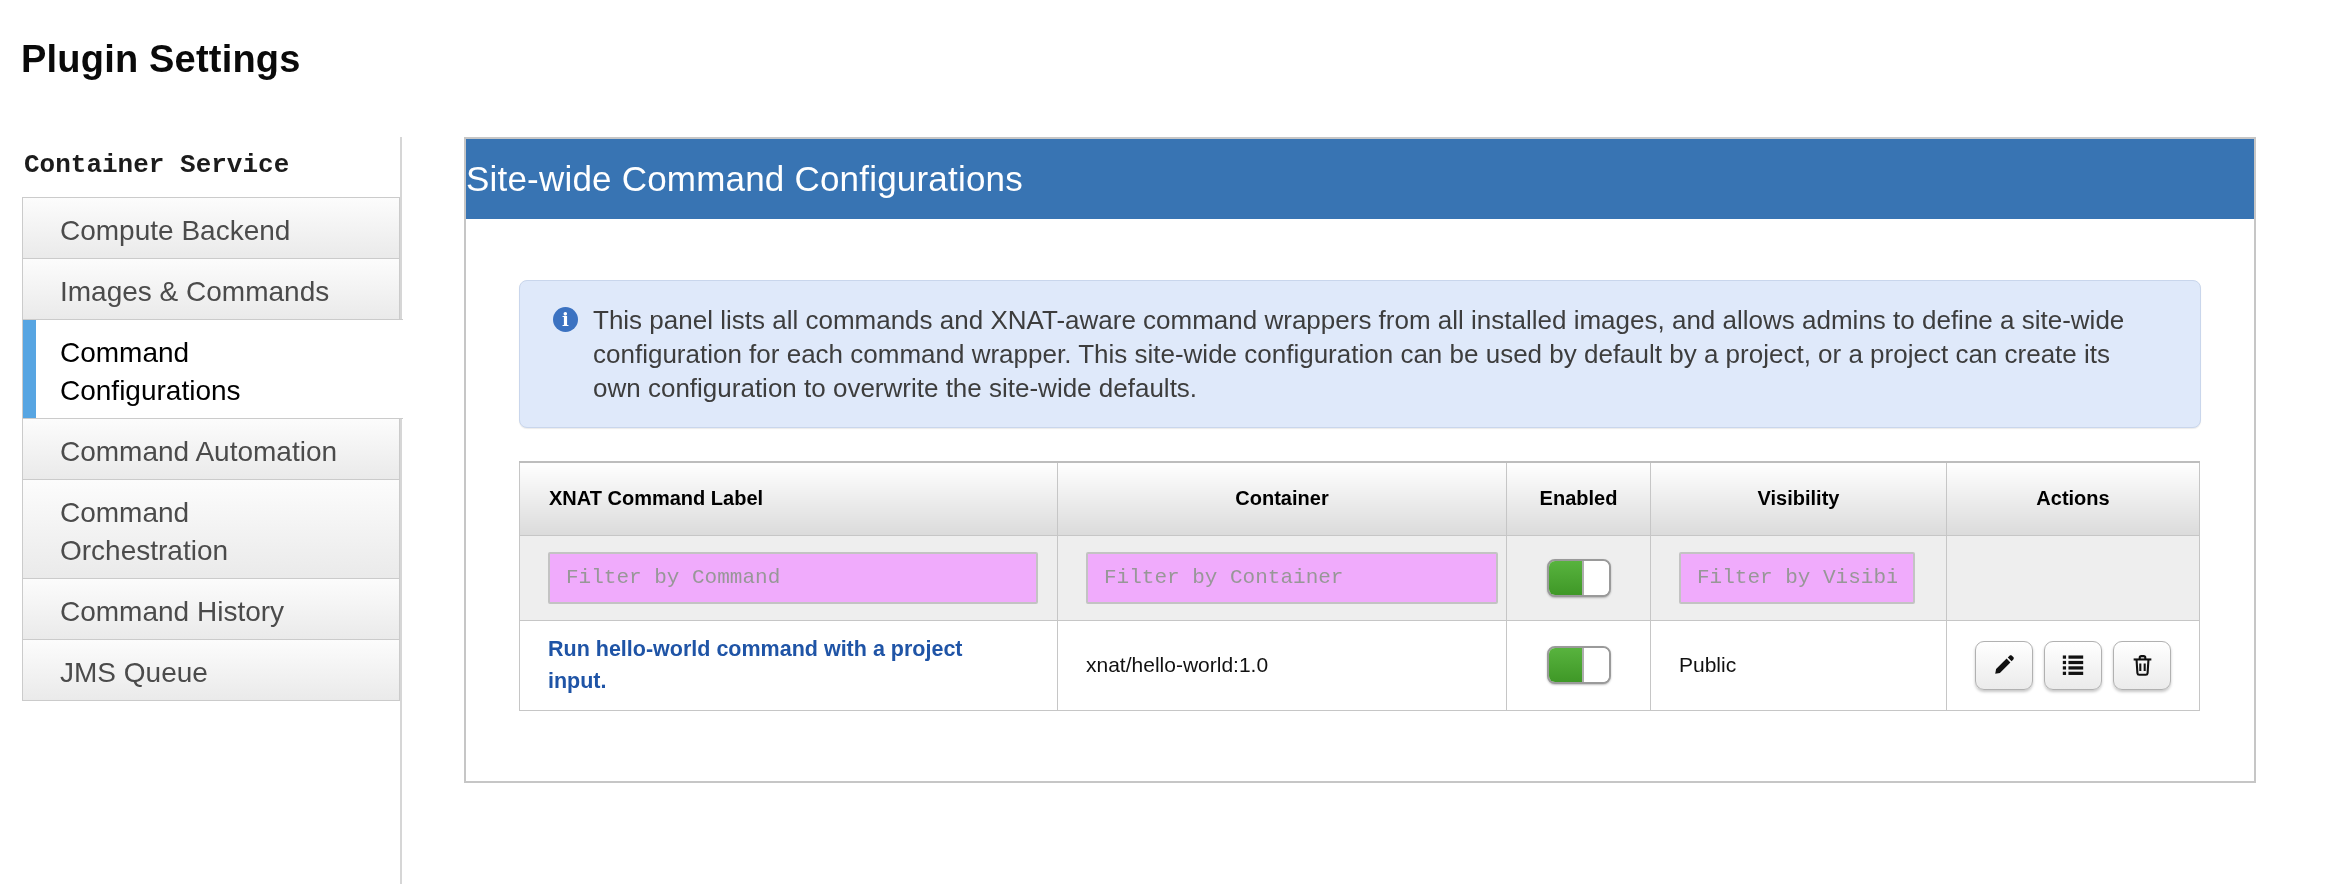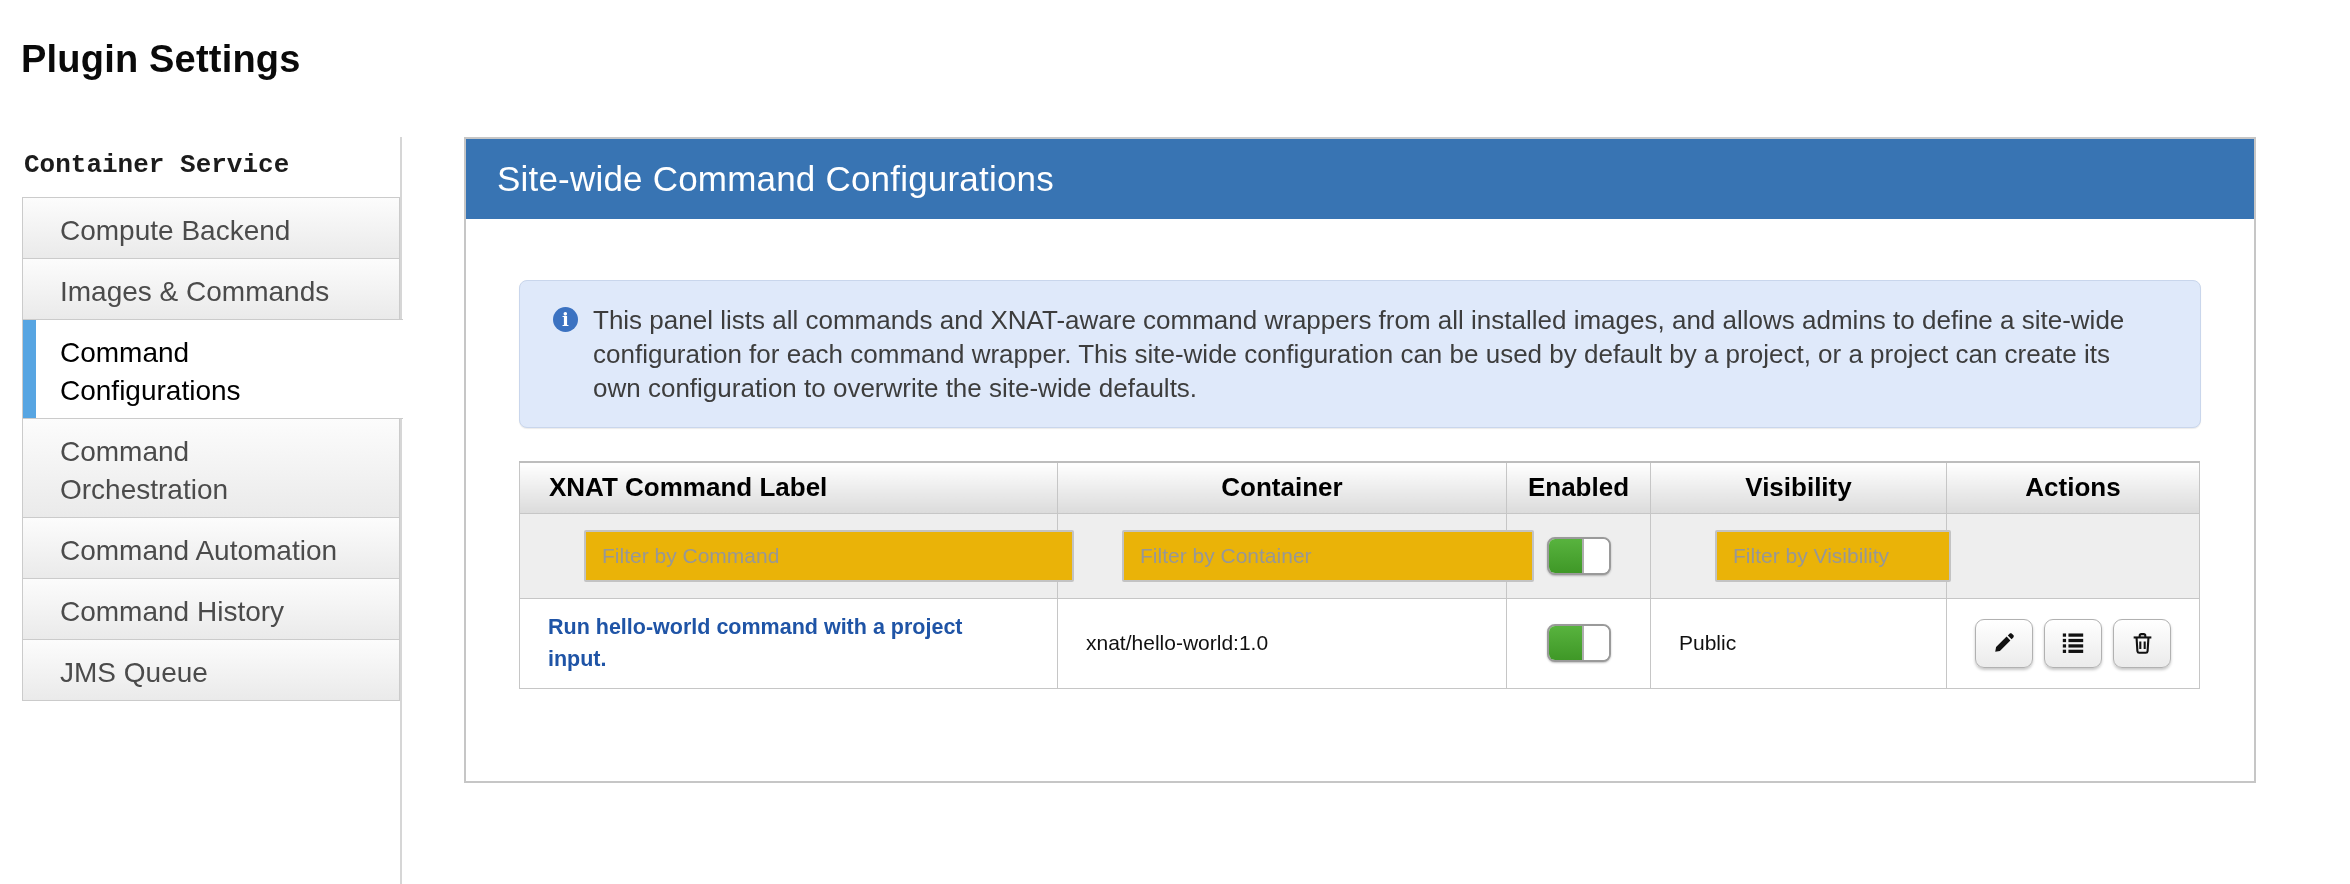--- a/index.html
+++ b/index.html
@@ -61,21 +61,20 @@
     width: 1792px; height: 646px;
     border: 2px solid #c6c6c6;
     background: #fff;
   }
   .panel-header {
     height: 80px;
     background: #3874b3;
     color: #fff;
     font-size: 35px;
     display: flex; align-items: center;
-    padding-left: 31px;
     letter-spacing: 0.2px;
   }
   .panel-body { padding: 61px 53px 0 53px; }
 
   
   .info-box {
     width: 1682px;
     background: #dfe9fa;
     border: 1px solid #c9d6ec;
     border-radius: 8px;
@@ -102,44 +101,43 @@
 
   
   table.config-table {
     margin-top: 33px;
     width: 1680px;
     border-collapse: collapse;
     table-layout: fixed;
   }
   .config-table th, .config-table td { border: 1px solid #c6c6c6; }
   .config-table th {
-    height: 51px;
+    height: 73px;
     background: linear-gradient(#ffffff, #dbdbdb);
-    font-size: 26px; font-weight: bold; color: #000;
+    font-size: 20px; font-weight: bold; color: #000;
     text-align: center;
     border-top: 2px solid #bdbdbd;
   }
   .config-table th.th-left { text-align: left; padding-left: 29px; }
   .config-table tr.filter-row td { height: 85px; background: #eeeeee; }
   .config-table tr.data-row td { height: 90px; background: #ffffff; }
   .cell-pad { padding-left: 28px; }
   .cell-center { text-align: center; }
 
   .filter-input {
     height: 52px;
     border: 2px solid #c3c3c3;
     border-radius: 2px;
-    background: #eab308;
-    font-family: Liberation Sans, sans-serif;
+    background: #f0abfc;
+    font-family: Liberation Mono, monospace;
     font-size: 21px;
     color: #555;
     padding: 0 16px;
     outline: none;
     vertical-align: middle;
-    margin-left: 36px;
   }
   .filter-input::placeholder { color: #979797; opacity: 1; }
   .w-command { width: 490px; }
   .w-container { width: 412px; }
   .w-visibility { width: 236px; }
 
   .command-link {
     display: inline-block;
     max-width: 435px;
     font-size: 21.5px; font-weight: bold; line-height: 32px;
@@ -198,24 +196,24 @@
   <div class="side-item">
     <span>Compute Backend</span>
   </div>
   <div class="side-item">
     <span>Images &amp; Commands</span>
   </div>
   <div class="side-item active">
     <span>Command Configurations</span>
   </div>
   <div class="side-item">
+    <span>Command Automation</span>
+  </div>
+  <div class="side-item">
     <span>Command Orchestration</span>
-  </div>
-  <div class="side-item">
-    <span>Command Automation</span>
   </div>
   <div class="side-item">
     <span>Command History</span>
   </div>
   <div class="side-item">
     <span>JMS Queue</span>
   </div>
 </div>
 
 <div class="panel">

